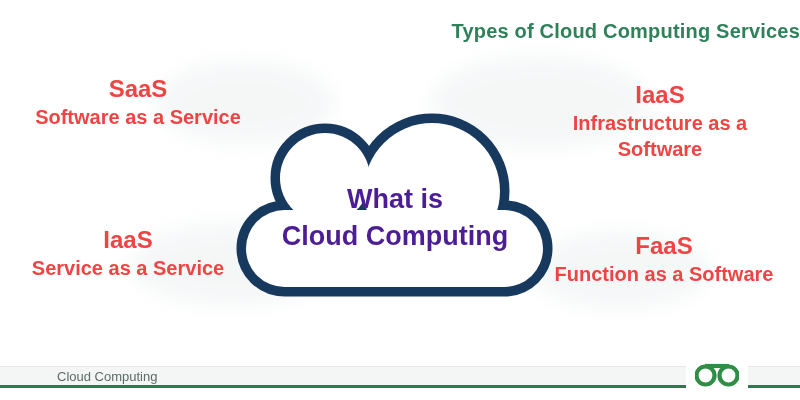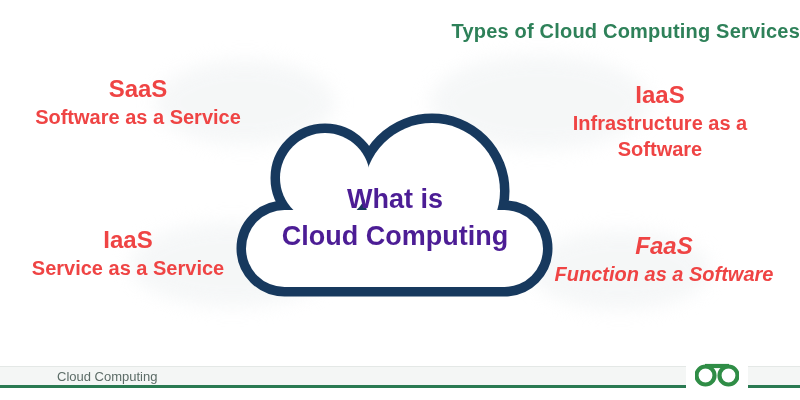--- a/index.html
+++ b/index.html
@@ -18,21 +18,21 @@
     position:absolute;left:0;top:20px;width:100%;text-align:right;
     font-size:20px;font-weight:700;color:#2e8159;letter-spacing:.2px;z-index:2;
   }
 
   .svc{position:absolute;text-align:center;color:#ef4444;z-index:2;}
   .svc .abbr{font-size:24px;font-weight:700;line-height:30px;}
   .svc .full{font-size:20px;font-weight:600;line-height:26px;}
   .svc.tl{left:12px;top:74px;width:252px;}
   .svc.tr{left:532px;top:80px;width:256px;}
   .svc.bl{left:2px;top:225px;width:252px;}
-  .svc.br{left:536px;top:231px;width:256px;font-style:italic;}
+  .svc.br{left:536px;top:231px;width:256px;}
 
   .cloud-svg{position:absolute;left:235px;top:103px;z-index:1;}
   .cloud-stroke{stroke:#17395e;stroke-width:19;fill:none;}
   .cloud-fill{fill:#ffffff;stroke:none;}
   .cloud-text{
     position:absolute;left:245px;top:181px;width:300px;text-align:center;
     color:#4c1d95;font-size:27px;font-weight:600;line-height:37px;z-index:2;
   }
 
   .footer-strip{

